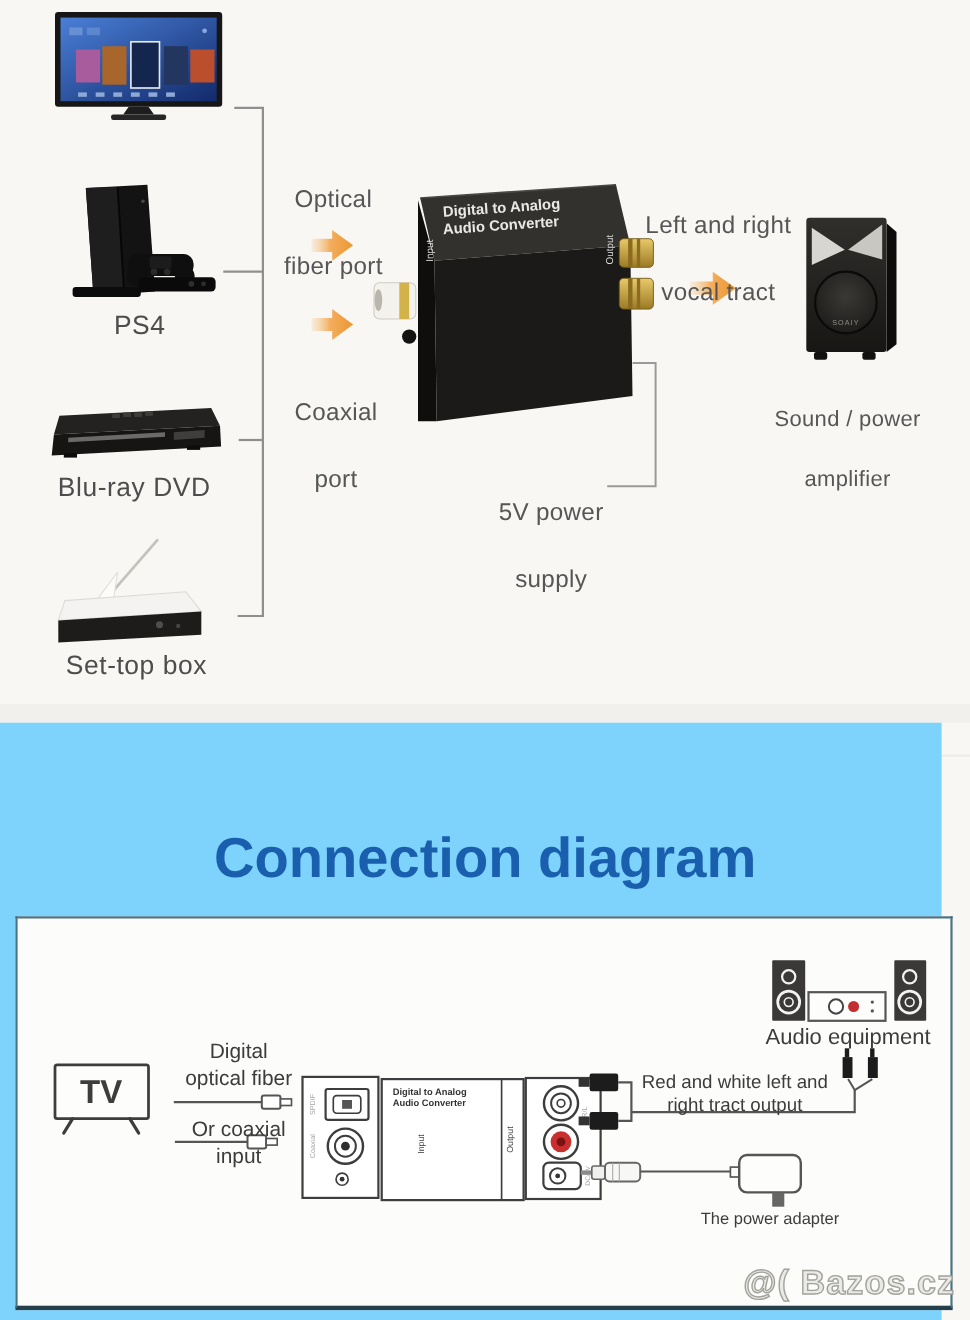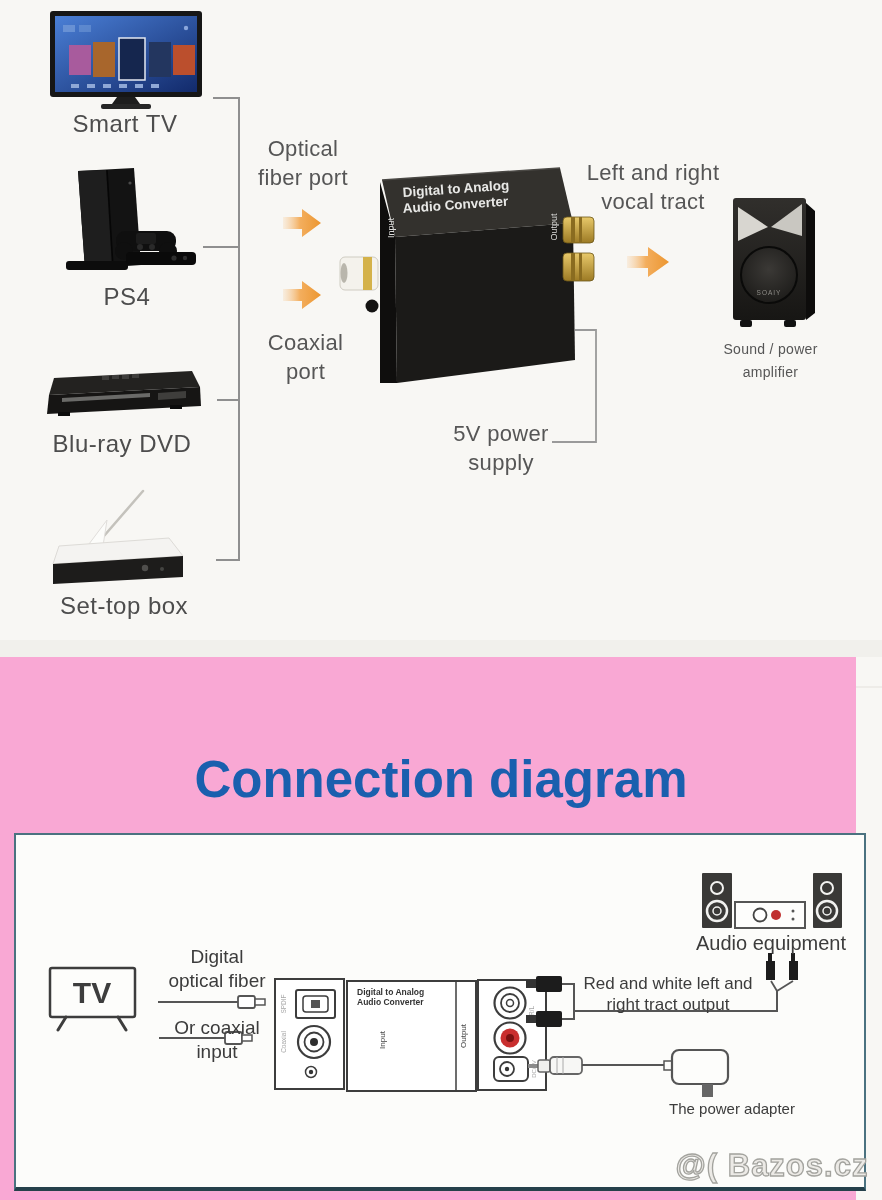--- a/index.html
+++ b/index.html
@@ -3,27 +3,27 @@
 <meta charset="utf-8">
 <style>
   html,body{margin:0;padding:0;background:#e8e8e6;}
   .canvas{position:relative;width:882px;height:1200px;overflow:hidden;background:#f8f7f4;
           font-family:"Liberation Sans",sans-serif;}
   .abs{position:absolute;}
   
   .top{position:absolute;left:0;top:0;width:882px;height:655px;background:#f8f7f4;}
   .dev-label{position:absolute;text-align:center;color:#4d4d4d;font-size:24px;letter-spacing:.5px;}
   .port-label{position:absolute;text-align:center;color:#565656;font-size:22px;line-height:29px;letter-spacing:.3px;}
-  .port-label span{display:block;}
-  .amp-label{font-size:14px;line-height:23px;}
+  .port-label span{display:block;margin-top:32px;}
+  .amp-label{font-size:20px;line-height:23px;}
   
   .band{position:absolute;left:0;top:640px;width:882px;height:17px;background:#f1f0ec;}
   .band2{position:absolute;left:0;top:686px;width:882px;height:2px;background:#eeece8;}
   
-  .bottom{position:absolute;left:0;top:657px;width:856px;height:543px;background:#f9a8d4;}
+  .bottom{position:absolute;left:0;top:657px;width:856px;height:543px;background:#7dd3fc;}
   .title{position:absolute;left:0;top:93px;width:882px;text-align:center;
          font-size:51px;font-weight:700;color:#1a5fae;letter-spacing:0;}
   .diagram-box{position:absolute;left:14px;top:176px;width:852px;height:358px;}
   .box-border{position:absolute;left:0;top:0;right:0;bottom:0;border:2px solid #4b7280;
               border-bottom-width:4px;border-bottom-color:#25404b;background:#fcfcfa;}
   .small-label{position:absolute;text-align:center;color:#3c3c3c;}
   .small-label span{display:block;}
   .lbl-19{font-size:19px;line-height:24px;}
   .lbl-17{font-size:17px;line-height:21px;}
   .lbl-15{font-size:15px;line-height:19px;}
@@ -194,21 +194,20 @@
       <defs>
           <linearGradient id="gC" x1="0" y1="0" x2="1" y2="0">
         <stop offset="0" stop-color="#f7cfa0" stop-opacity="0.25"></stop>
         <stop offset="0.45" stop-color="#f3ae5e"></stop>
         <stop offset="1" stop-color="#ec9630"></stop>
       </linearGradient>
         </defs>
       <polygon points="0,10 21,10 21,1 42,16 21,31 21,22 0,22" fill="url(#gC)"></polygon>
     </svg>
 
-    <div class="dev-label" style="left:45px;top:110px;width:160px">Smart TV</div>
     <div class="dev-label" style="left:47px;top:283px;width:160px">PS4</div>
     <div class="dev-label" style="left:32px;top:430px;width:180px">Blu-ray DVD</div>
     <div class="dev-label" style="left:34px;top:592px;width:180px">Set-top box</div>
 
     <div class="port-label" style="left:238px;top:134px;width:130px">
       <span>Optical</span>
       <span>fiber port</span>
     </div>
     <div class="port-label" style="left:243px;top:328px;width:125px">
       <span>Coaxial</span>
@@ -343,18 +342,18 @@
       </div>
       <div class="small-label lbl-19" style="left:128px;top:183px;width:150px">
         <span>Or coaxial</span>
         <span>input</span>
       </div>
       <div class="small-label lbl-15" style="left:677px;top:101px;width:160px;font-size:20px">Audio equipment</div>
       <div class="small-label lbl-17" style="left:544px;top:140px;width:220px">
         <span>Red and white left and</span>
         <span>right tract output</span>
       </div>
-      <div class="small-label lbl-15" style="left:628px;top:266px;width:180px">The power adapter</div>
+      <div class="small-label lbl-15" style="left:596px;top:266px;width:180px">The power adapter</div>
     </div>
   </div>
 
   <div class="watermark">@( Bazos.cz</div>
 </div>
 
 </body></html>

